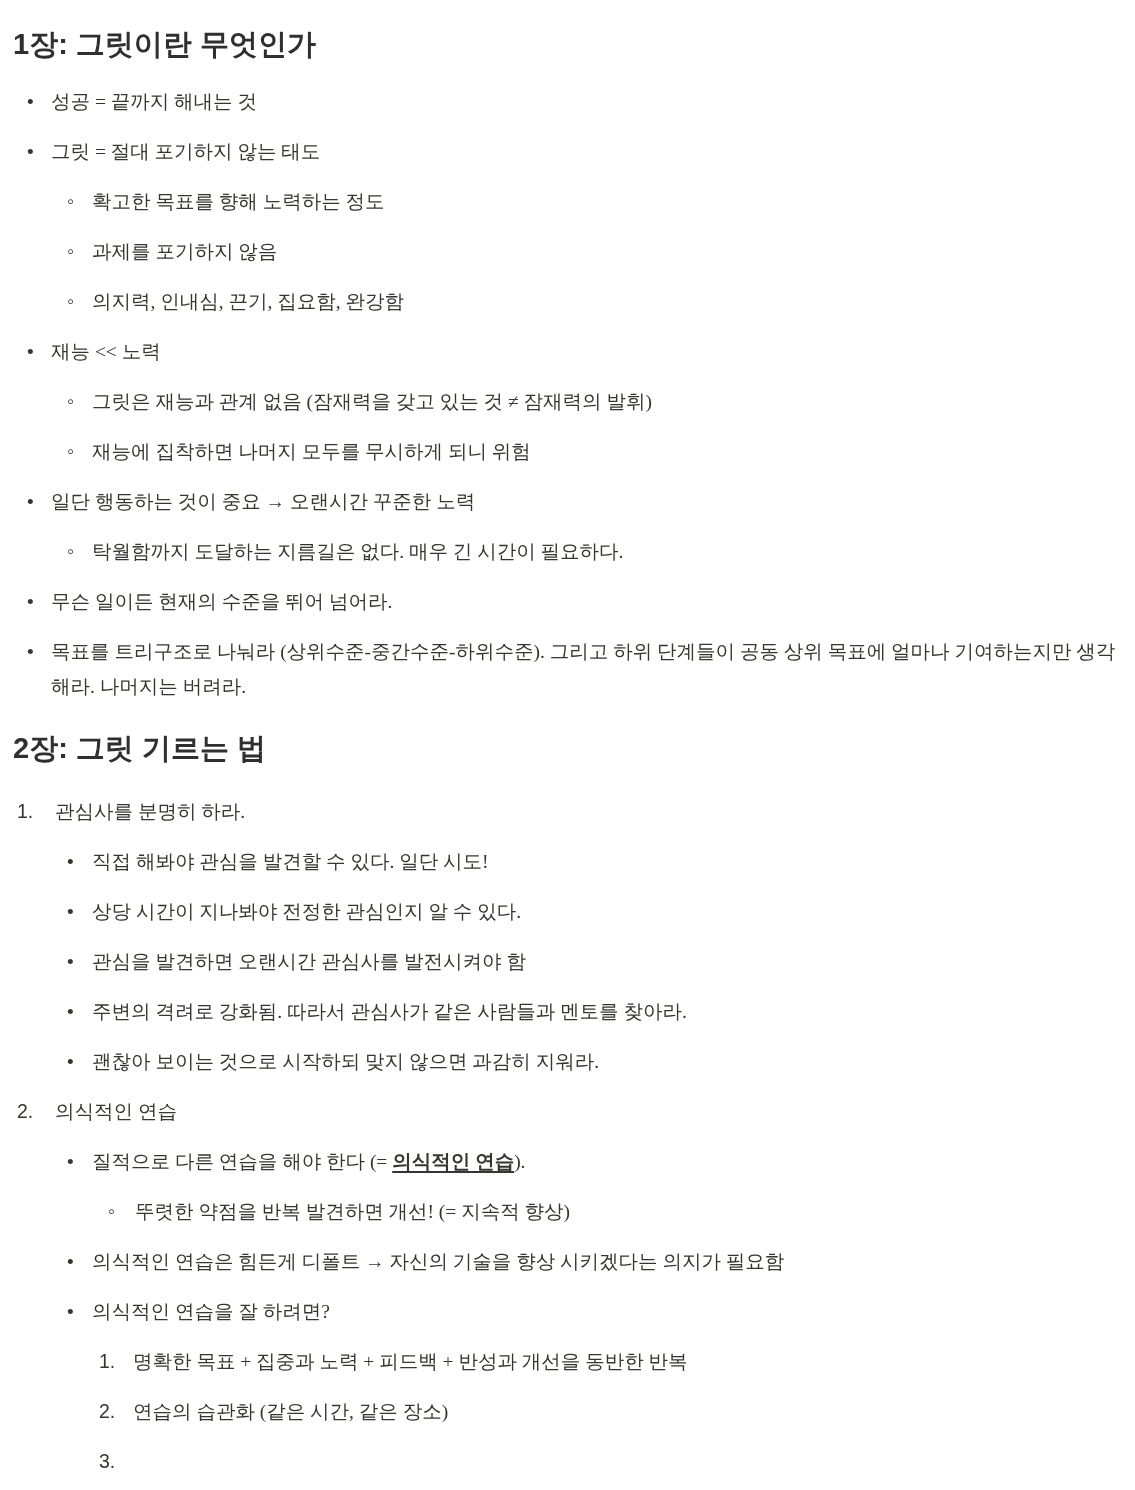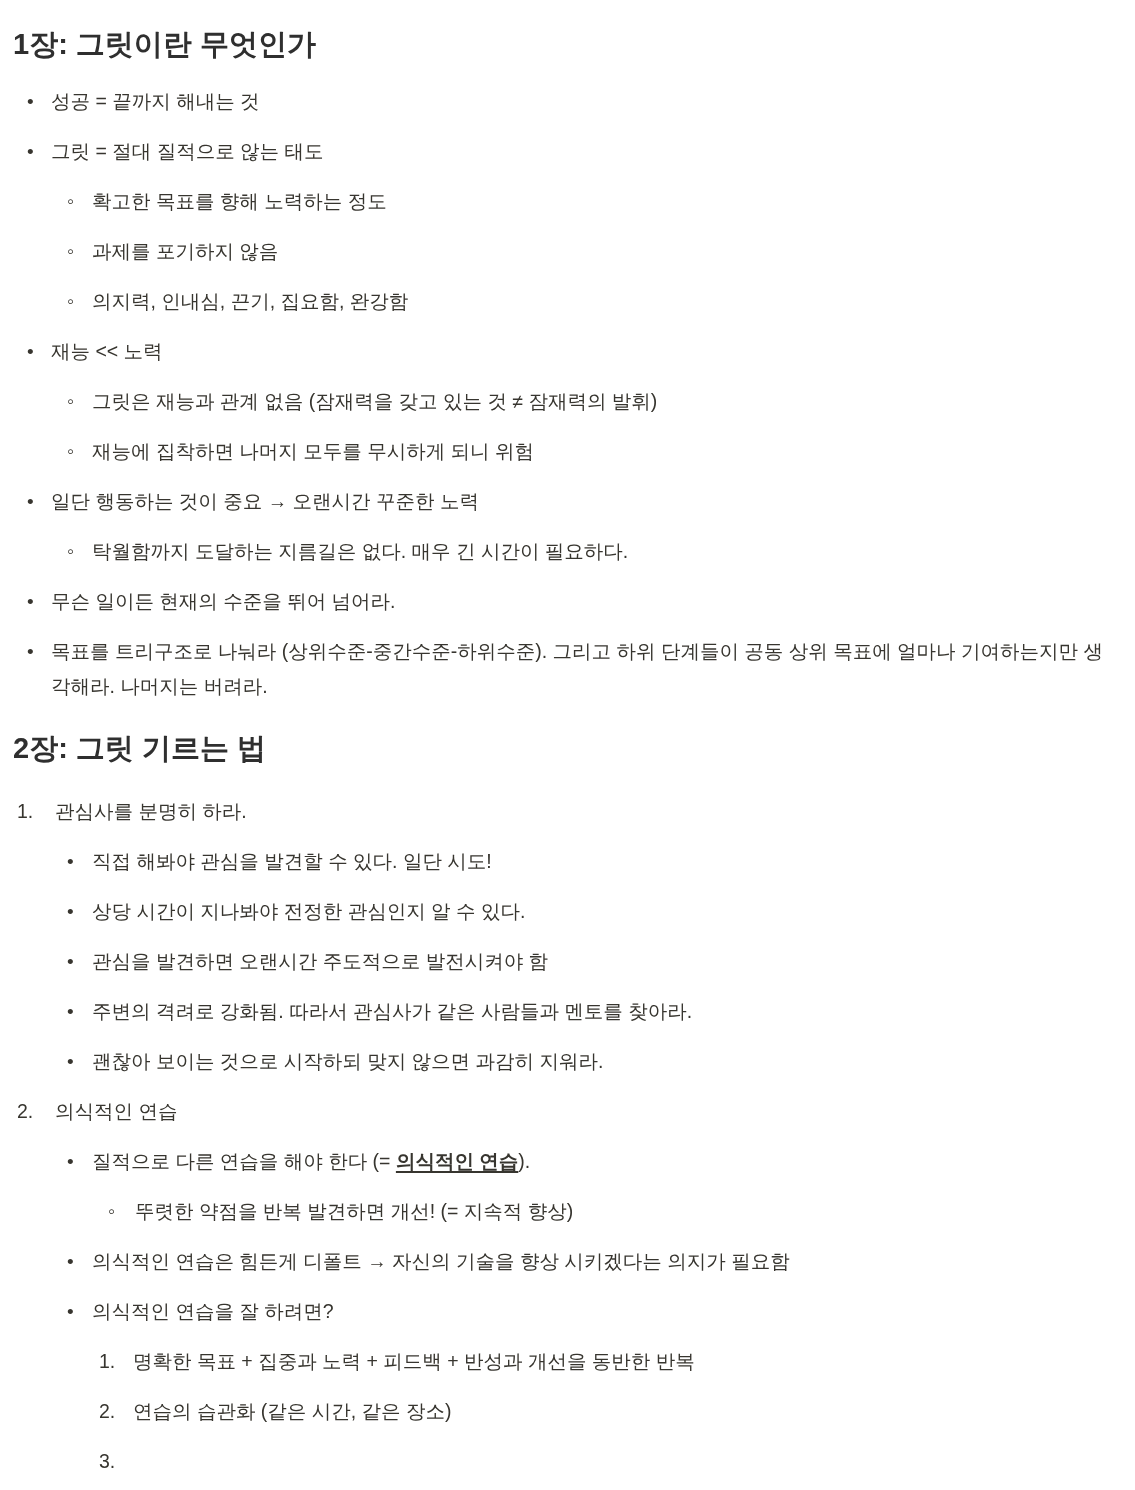--- a/index.html
+++ b/index.html
@@ -44,20 +44,21 @@
     margin: 0 0 15px 0;
     padding-right: 16px;
   }
   .row .marker {
     flex: none;
     white-space: pre;
   }
   .row .txt {
     flex: 1 1 auto;
     min-width: 0;
+    font-family: Liberation Serif, serif;
   }
   
   .lvl1    { padding-left: 27px; }
   .lvl1 .marker { width: 24px; }
   .lvl2    { padding-left: 67px; }
   .lvl2 .marker { width: 25px; }
   .lvl3    { padding-left: 108px; }
   .lvl3 .marker { width: 27px; }
   .numtop  { padding-left: 17px; }
   .numtop .marker { width: 38px; }
@@ -80,21 +81,21 @@
 <div class="page">
 
   <div class="h1">1장: 그릿이란 무엇인가</div>
 
   <div class="row lvl1">
     <span class="marker dot">•</span>
     <span class="txt">성공 = 끝까지 해내는 것</span>
   </div>
   <div class="row lvl1">
     <span class="marker dot">•</span>
-    <span class="txt">그릿 = 절대 질적으로 않는 태도</span>
+    <span class="txt">그릿 = 절대 포기하지 않는 태도</span>
   </div>
   <div class="row lvl2">
     <span class="marker circle">◦</span>
     <span class="txt">확고한 목표를 향해 노력하는 정도</span>
   </div>
   <div class="row lvl2">
     <span class="marker circle">◦</span>
     <span class="txt">과제를 포기하지 않음</span>
   </div>
   <div class="row lvl2">
@@ -139,21 +140,21 @@
   <div class="row lvl2">
     <span class="marker dot">•</span>
     <span class="txt">직접 해봐야 관심을 발견할 수 있다. 일단 시도!</span>
   </div>
   <div class="row lvl2">
     <span class="marker dot">•</span>
     <span class="txt">상당 시간이 지나봐야 전정한 관심인지 알 수 있다.</span>
   </div>
   <div class="row lvl2">
     <span class="marker dot">•</span>
-    <span class="txt">관심을 발견하면 오랜시간 주도적으로 발전시켜야 함</span>
+    <span class="txt">관심을 발견하면 오랜시간 관심사를 발전시켜야 함</span>
   </div>
   <div class="row lvl2">
     <span class="marker dot">•</span>
     <span class="txt">주변의 격려로 강화됨. 따라서 관심사가 같은 사람들과 멘토를 찾아라.</span>
   </div>
   <div class="row lvl2">
     <span class="marker dot">•</span>
     <span class="txt">괜찮아 보이는 것으로 시작하되 맞지 않으면 과감히 지워라.</span>
   </div>
   <div class="row numtop">

